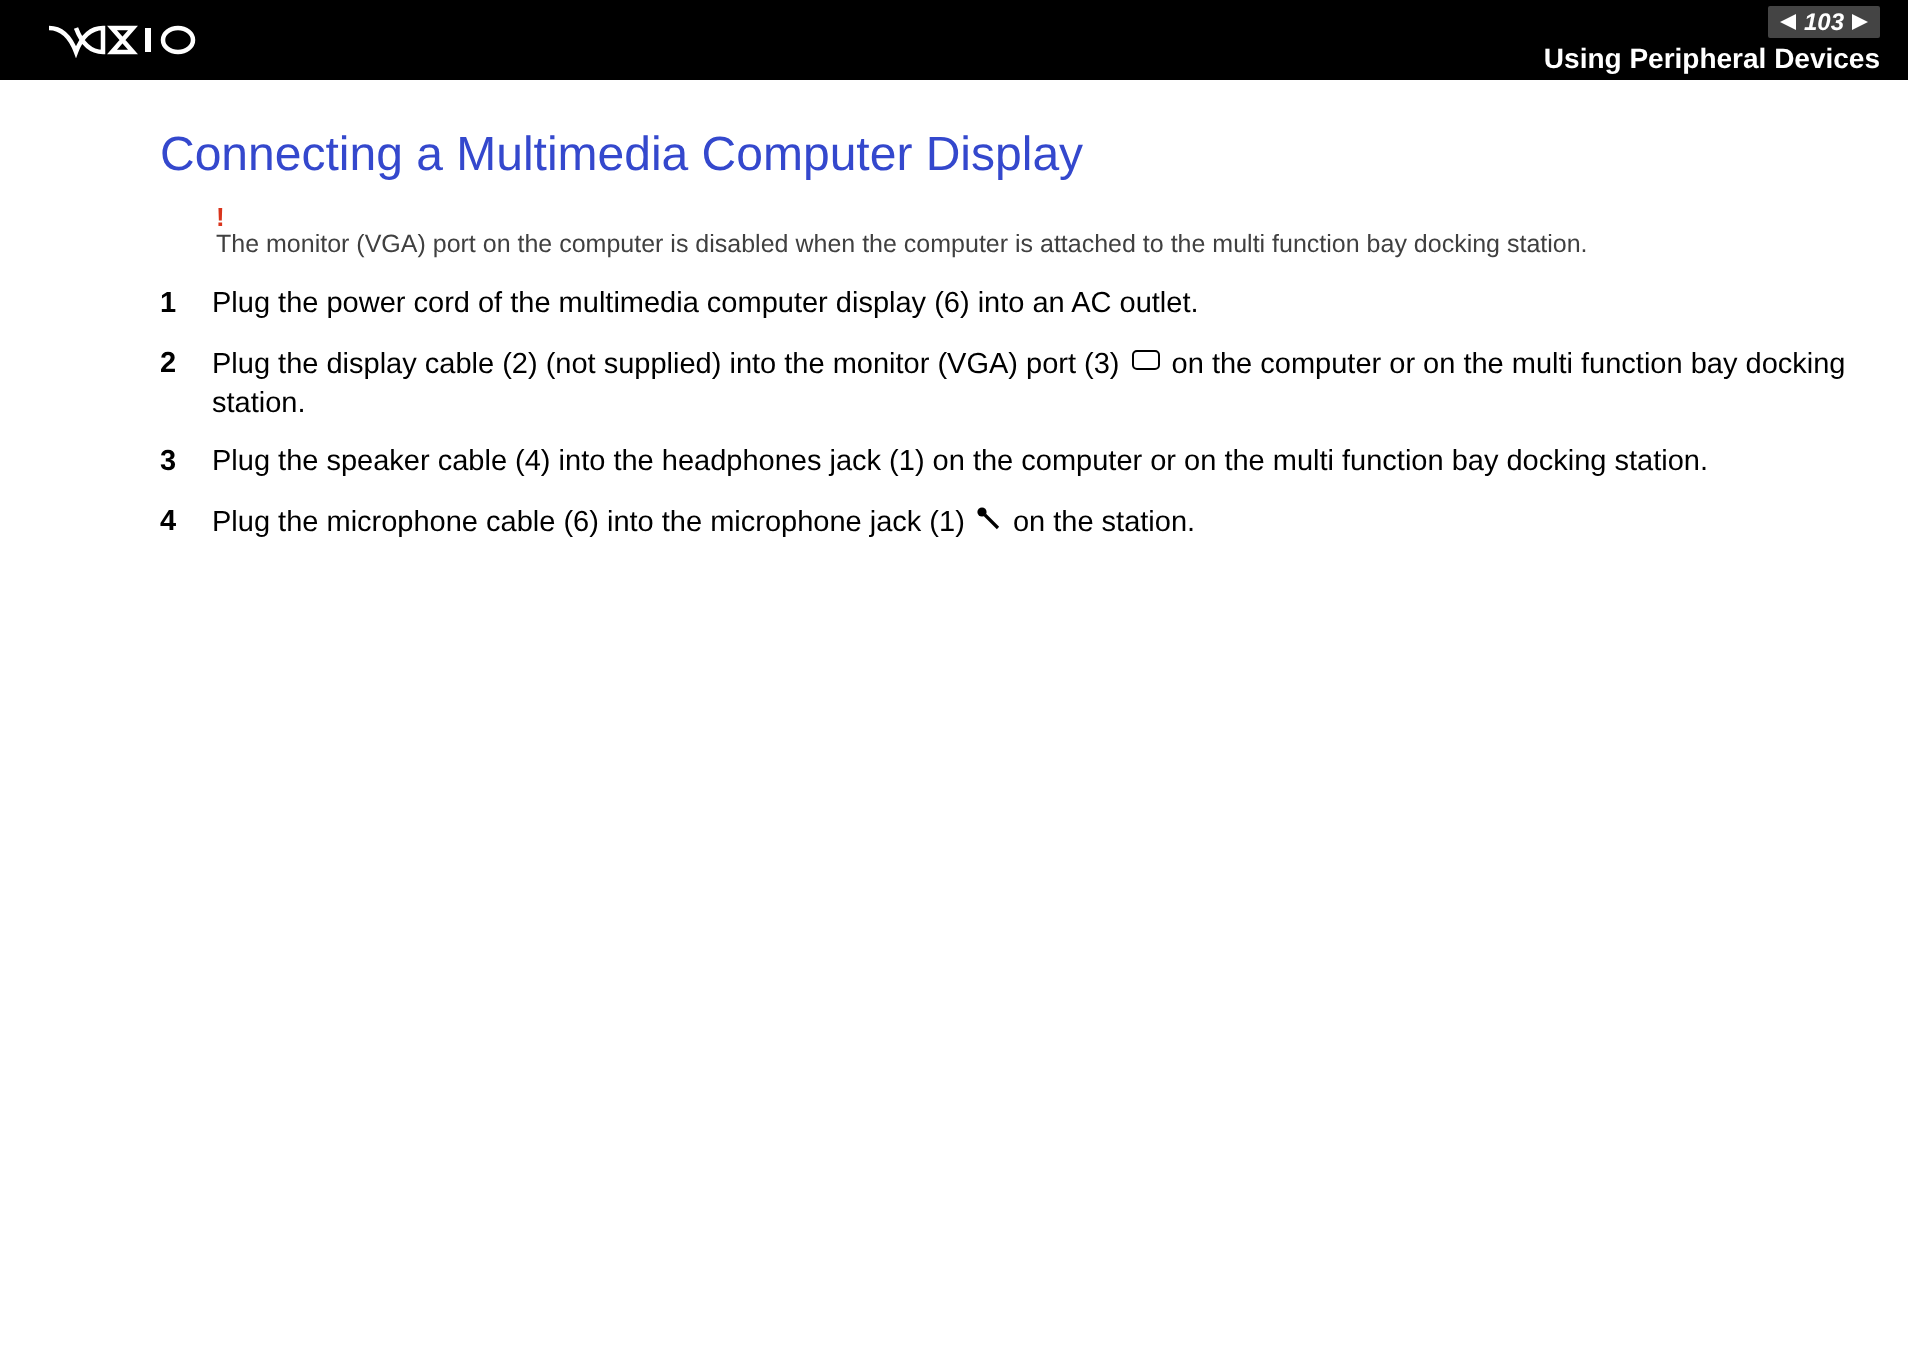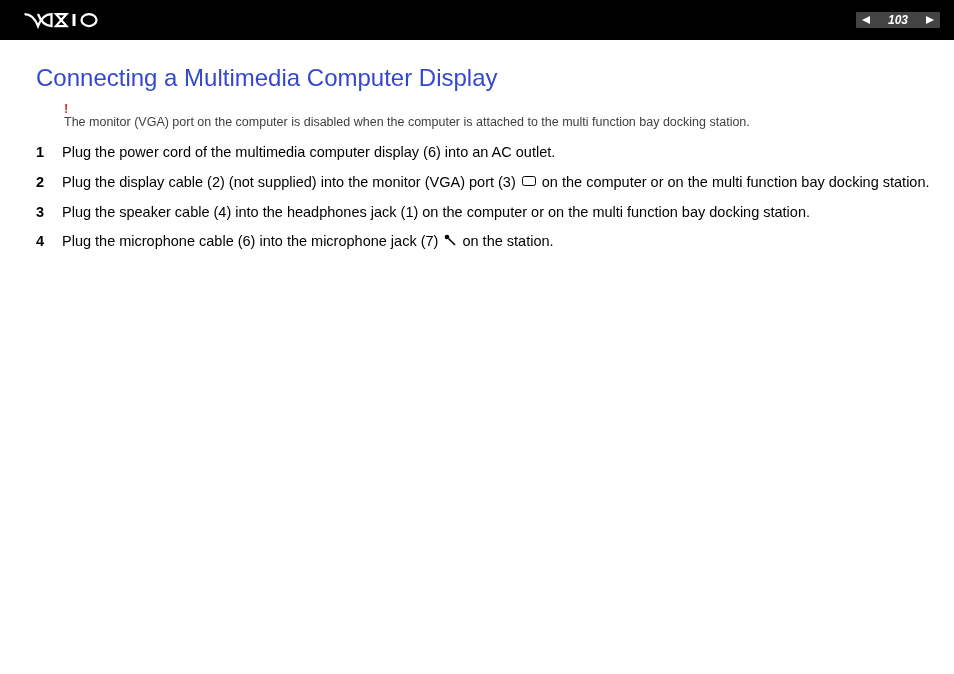--- a/index.html
+++ b/index.html
@@ -31,31 +31,32 @@
   }
   .page-nav {
     background: #444;
     color: #fff;
     display: flex;
     align-items: center;
     padding: 1px 6px;
     font-size: 12px;
     font-weight: bold;
     font-style: italic;
-    gap: 18px;
+    gap: 4px;
     border-radius: 1px;
   }
   .nav-arrow { fill: #fff; }
   .section-label {
     font-weight: bold;
     font-size: 14px;
     color: #fff;
   }
   .content {
     padding: 24px 20px 0 36px;
+    margin-left: 44px;
   }
   .title {
     color: #3448cd;
     font-size: 24px;
     font-weight: normal;
     font-family: Arial, Helvetica, sans-serif;
     margin-bottom: 10px;
   }
   .intro {
     font-size: 14.5px;
@@ -124,20 +125,21 @@
     <div style="display:flex;flex-direction:column;align-items:flex-end;gap:2px;">
       <div class="page-nav">
         <svg width="8" height="8">
             <polygon class="nav-arrow" points="8,0 8,8 0,4"></polygon>
           </svg>
         <span>103</span>
         <svg width="8" height="8">
             <polygon class="nav-arrow" points="0,0 0,8 8,4"></polygon>
           </svg>
       </div>
+      <div class="section-label">Using Peripheral Devices</div>
     </div>
   </div>
 </div>
 
 <div class="content">
   <h1 class="title">Connecting a Multimedia Computer Display</h1>
 
   <div class="note">
     <div class="note-bang">!</div>
     <div class="note-text">The monitor (VGA) port on the computer is disabled when the computer is attached to the multi function bay docking station.</div>
@@ -156,20 +158,20 @@
             </svg></span><span> on the computer or on the multi function bay docking station.</span>
       </span>
     </li>
     <li>
       <span class="step-num">3</span>
       <span class="step-text">Plug the speaker cable (4) into the headphones jack (1) on the computer or on the multi function bay docking station.</span>
     </li>
     <li>
       <span class="step-num">4</span>
       <span class="step-text">
-        <span>Plug the microphone cable (6) into the microphone jack (7) </span><span class="mic-icon"><svg width="12" height="12" viewBox="0 0 12 12">
+        <span>Plug the microphone cable (6) into the microphone jack (1) </span><span class="mic-icon"><svg width="12" height="12" viewBox="0 0 12 12">
               <circle cx="3" cy="3" r="2.3" fill="#000"></circle>
               <line x1="4.5" y1="4.5" x2="11" y2="11" stroke="#000" stroke-width="1.6"></line>
             </svg></span><span> on the station.</span>
       </span>
     </li>
   </ol>
 </div>
 
 </body></html>

